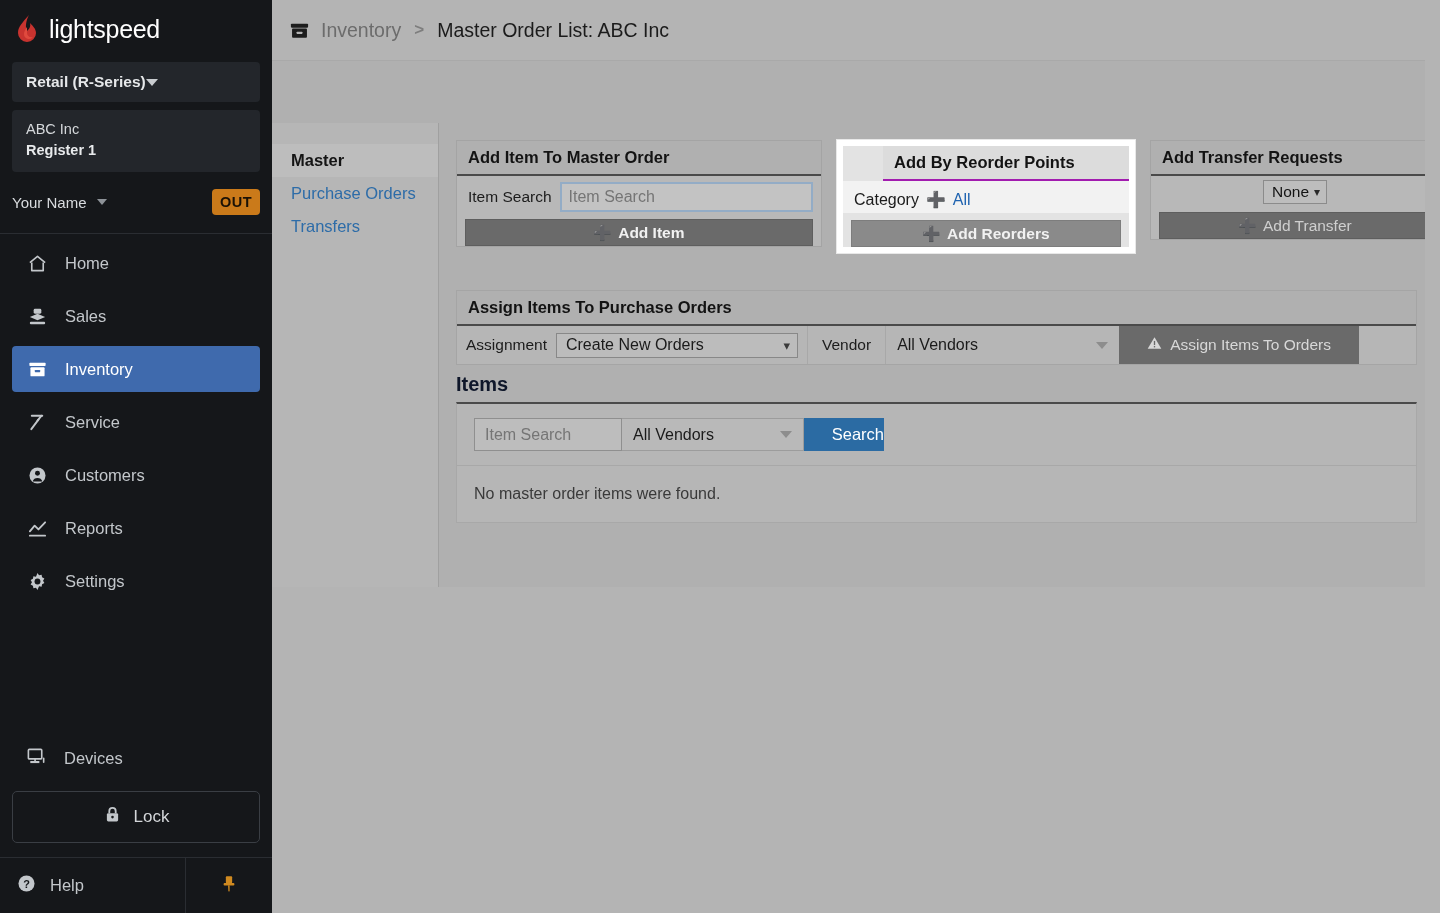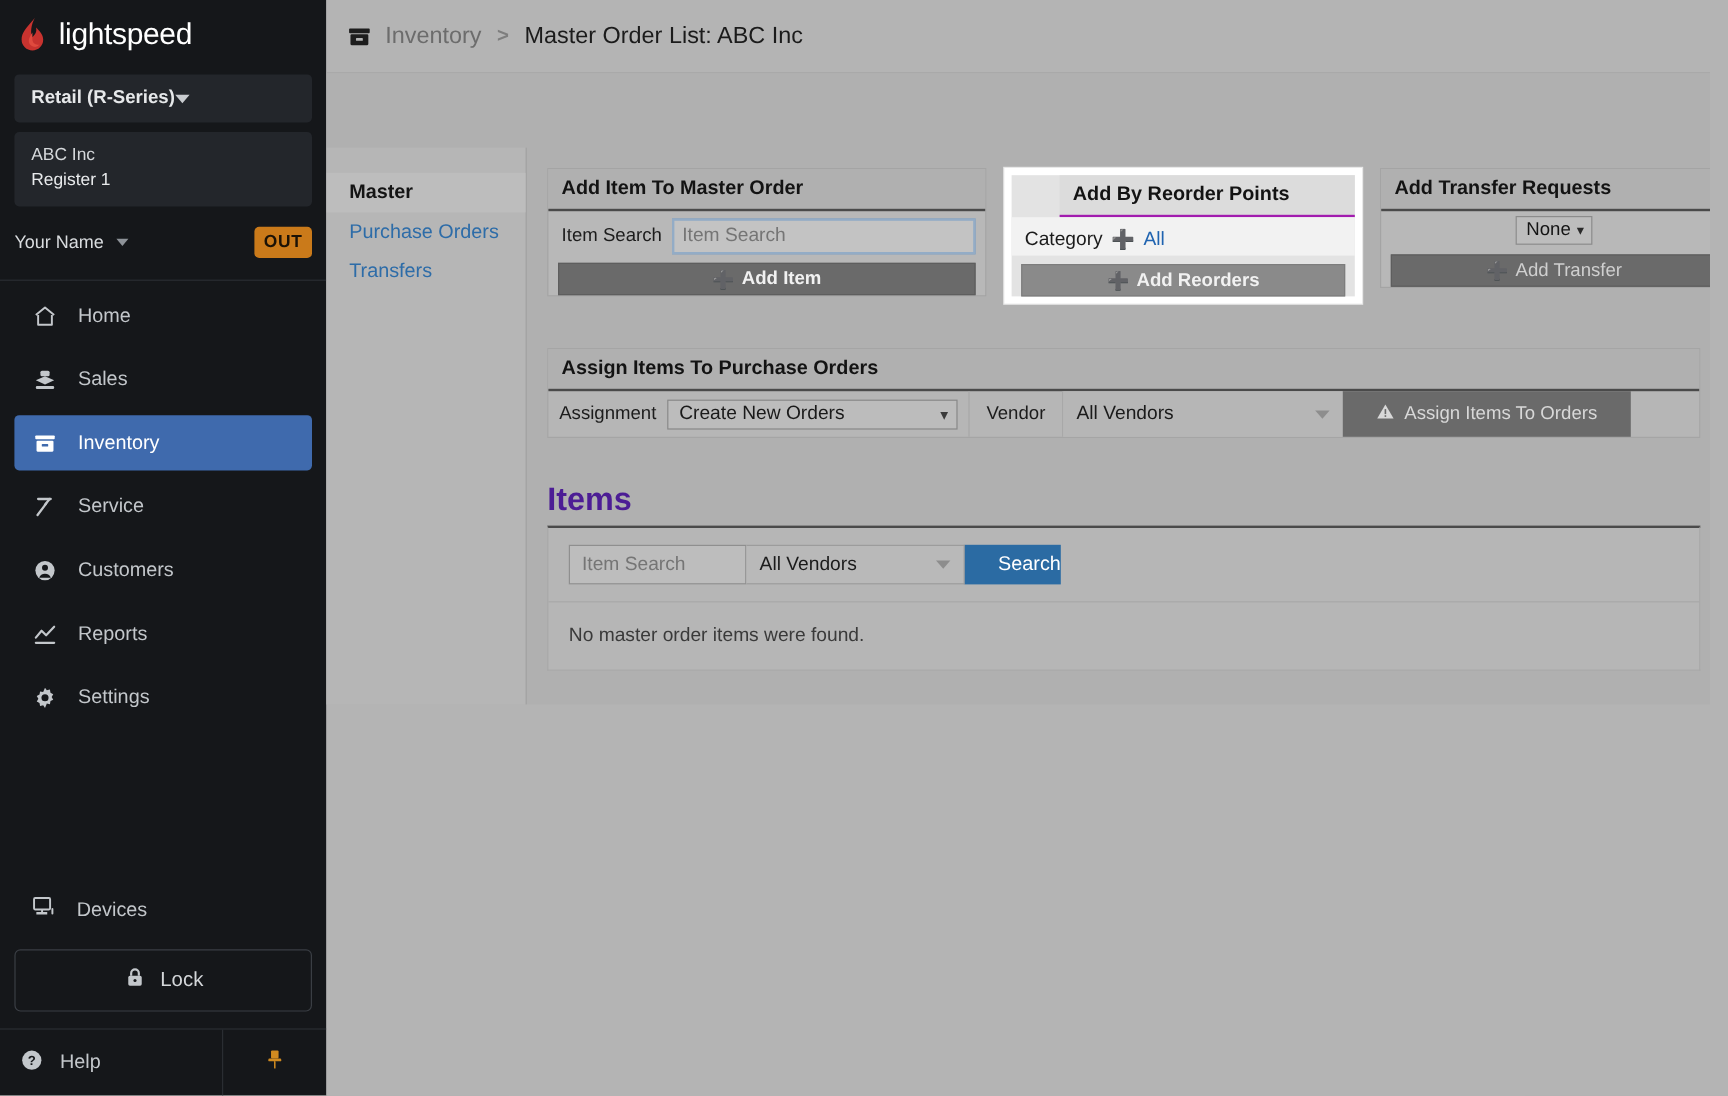--- a/index.html
+++ b/index.html
@@ -44,21 +44,21 @@
     border-right: 6px solid transparent;
     border-top: 7px solid #c9ccd0;
   }
   .ls-store {
     margin: 8px 12px 0 12px;
     background: #23262b;
     border-radius: 4px;
     padding: 9px 14px 11px 14px;
   }
   .ls-store-line1 { color: #d5d8db; font-size: 14.5px; line-height: 21px; }
-  .ls-store-line2 { color: #e8eaec; font-size: 14.5px; font-weight: 400; line-height: 21px; }
+  .ls-store-line2 { color: #e8eaec; font-size: 14.5px; font-weight: 700; line-height: 21px; }
   .ls-user {
     margin: 10px 12px 0 12px;
     height: 40px;
     display: flex; align-items: center; justify-content: space-between;
   }
   .ls-user-left { display: flex; align-items: center; gap: 10px; }
   .ls-user-name { color: #d9dcdf; font-size: 15px; }
   .caret-sm {
     width: 0; height: 0;
     border-left: 5px solid transparent;
@@ -249,21 +249,21 @@
     border-right: 6px solid transparent;
     border-top: 7px solid #8d8d8d;
   }
   .btn-assign {
     background: #6a6a6a; color: #d8d8d8;
     display: flex; align-items: center; justify-content: center; gap: 8px;
     font-size: 15.5px; width: 240px;
   }
 
   
-  .items-title { margin-top: 36px; font-size: 27px; font-weight: 700; color: #4c1d95; }
+  .items-title { margin-top: 8px; font-size: 20px; font-weight: 700; color: #0f172a; }
   .items-box {
     margin-top: 6px;
     width: 961px;
     border-top: 2px solid #4a4a4a;
     background: #b6b6b6;
     border-left: 1px solid #a8a8a8;
     border-right: 1px solid #a8a8a8;
     border-bottom: 1px solid #a8a8a8;
   }
   .items-search-row { display: flex; padding: 14px 0 14px 17px; align-items: stretch; }

